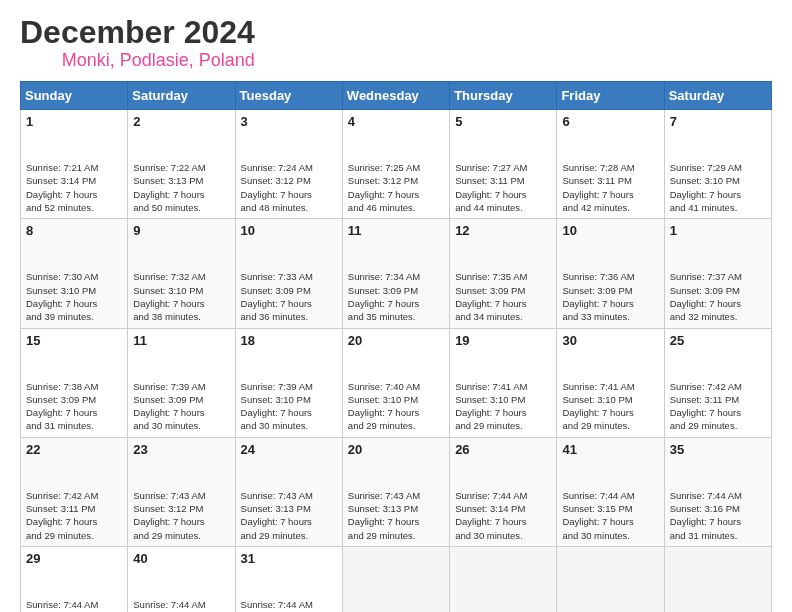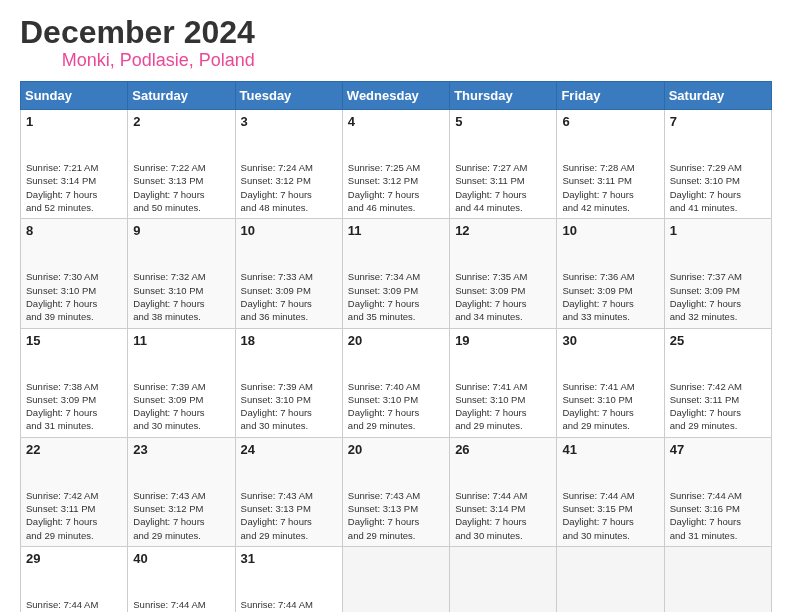--- a/index.html
+++ b/index.html
@@ -231,21 +231,21 @@
           </td>
           <td>
             <span class="day-num">26</span>
             <div class="day-info">Sunrise: 7:44 AM<br>Sunset: 3:14 PM<br>Daylight: 7 hours<br>and 30 minutes.</div>
           </td>
           <td>
             <span class="day-num">41</span>
             <div class="day-info">Sunrise: 7:44 AM<br>Sunset: 3:15 PM<br>Daylight: 7 hours<br>and 30 minutes.</div>
           </td>
           <td>
-            <span class="day-num">47</span>
+            <span class="day-num">35</span>
             <div class="day-info">Sunrise: 7:44 AM<br>Sunset: 3:16 PM<br>Daylight: 7 hours<br>and 31 minutes.</div>
           </td>
         </tr>
         <tr>
           <td>
             <span class="day-num">29</span>
             <div class="day-info">Sunrise: 7:44 AM<br>Sunset: 3:17 PM<br>Daylight: 7 hours<br>and 32 minutes.</div>
           </td>
           <td>
             <span class="day-num">40</span>

